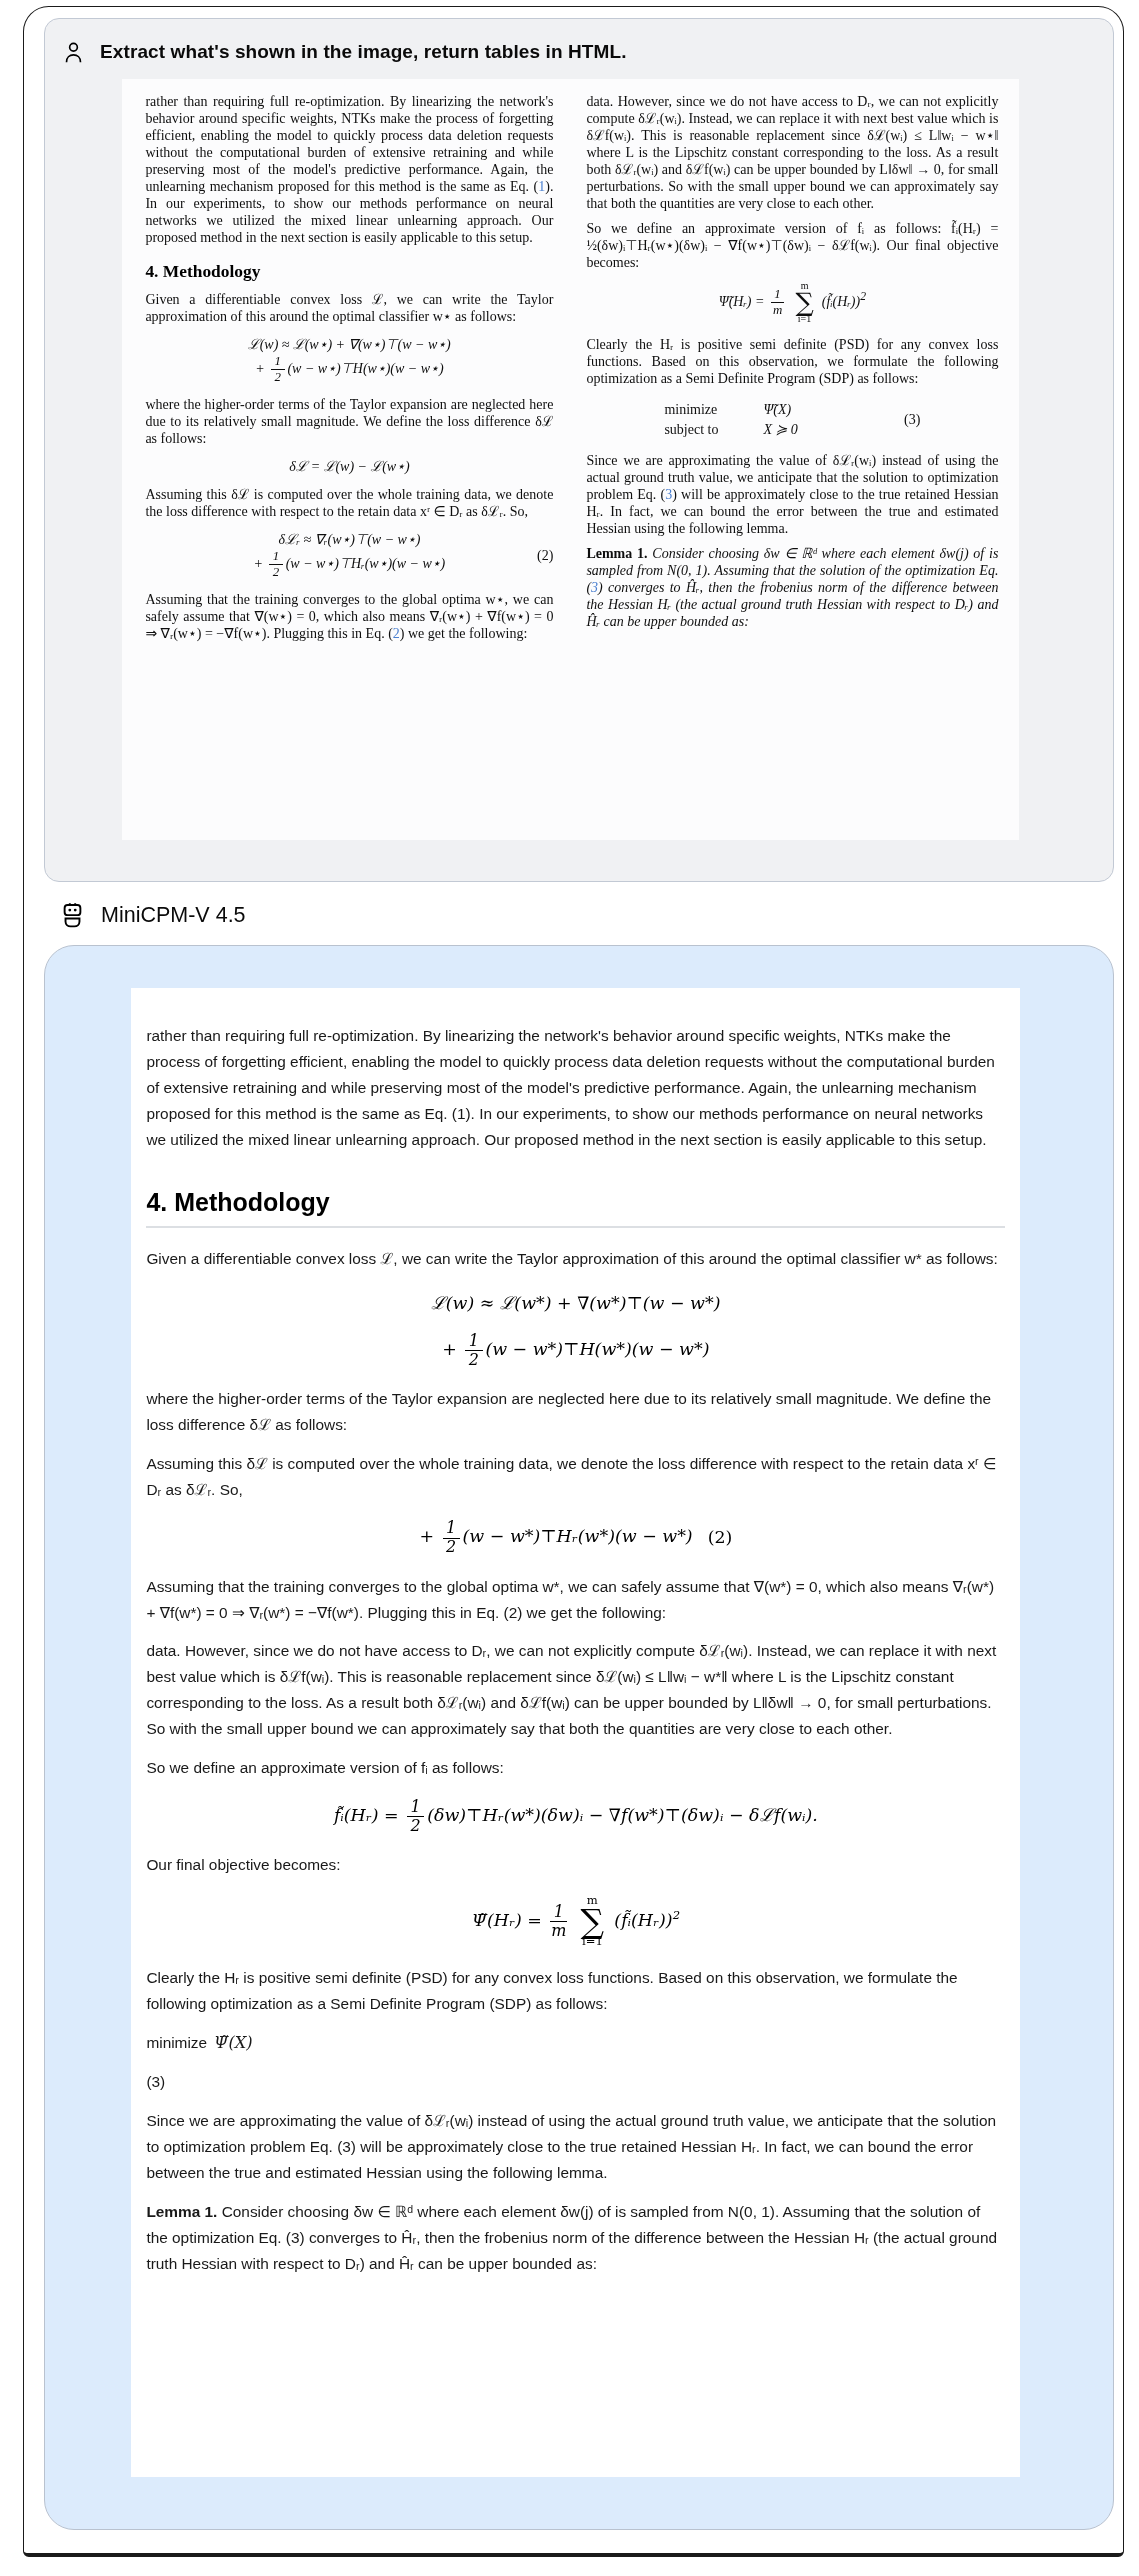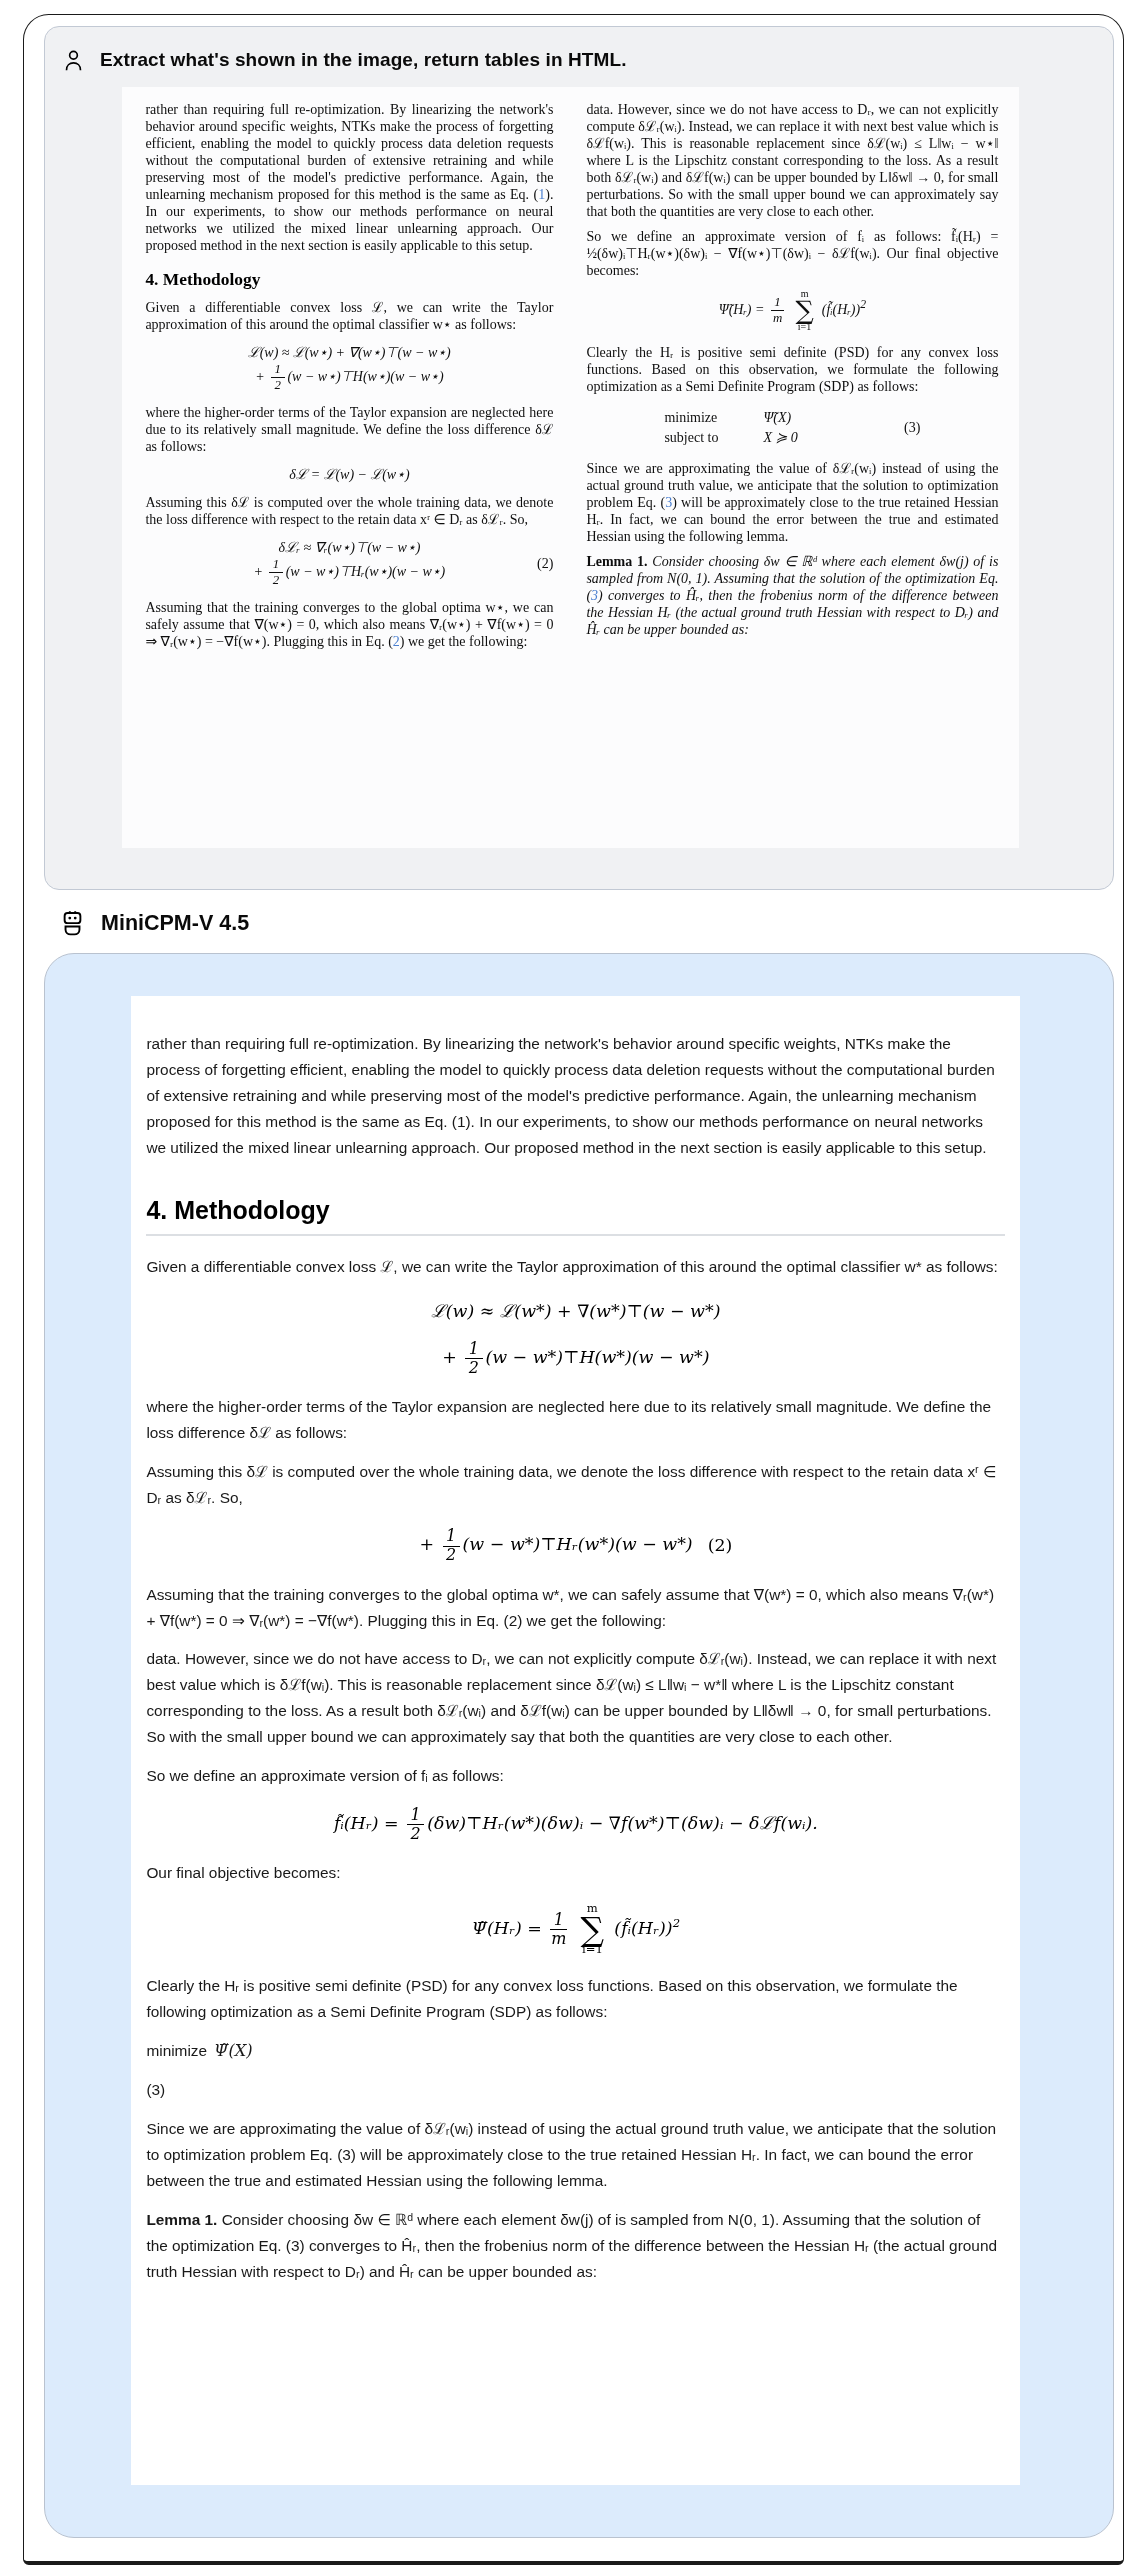--- a/index.html
+++ b/index.html
@@ -1,19 +1,19 @@
 <!DOCTYPE html>
 <html style="font-size:9.3px"><head>
 <meta charset="utf-8">
 <style>
   html,body{margin:0;padding:0;}
   body{width:1139px;height:2576px;background:#ffffff;position:relative;font-family:"Liberation Sans",sans-serif;color:#111;}
 
   
-  .card{position:absolute;left:23px;top:14px;width:1099px;height:2546px;background:#fff;
+  .card{position:absolute;left:23px;top:6px;width:1099px;height:2546px;background:#fff;
         border:1.7px solid #1a1a1a;border-bottom-width:4.1px;border-radius:25.6px 25.6px 5.8px 5.8px;}
 
   
   .bubble-user{position:absolute;left:20.4px;top:10.5px;width:1068px;height:862px;background:#f0f1f3;
                border:1.2px solid #c2c9d4;border-radius:15px;overflow:hidden;}
   .msg-head{position:absolute;left:17.4px;top:20px;display:flex;align-items:center;}
   .msg-head .prompt{margin-left:16.3px;font-size:19px;font-weight:bold;color:#0a0a0a;letter-spacing:0.1px;}
 
   
   .paper{position:absolute;left:77px;top:60px;width:897px;height:761px;background:#fcfcfd;overflow:hidden;}
@@ -36,21 +36,21 @@
   .bigsum .lim{font-size:10px;}
   .bigsum .sg{font-size:25.6px;line-height:.9;font-family:"DejaVu Serif",serif;}
   .sdpblock{position:relative;margin:14px auto;width:256px;font-style:italic;}
   .sdpblock .srow{display:flex;margin:3.5px 0;}
   .sdpblock .slabel{font-style:normal;width:99px;}
   .plem .lbl{font-weight:bold;font-style:normal;}
   .plem{font-style:italic;}
 
   
   .asst-head{position:absolute;left:35px;top:894px;display:flex;align-items:center;}
-  .asst-head .aname{margin-left:15px;font-size:21.5px;font-weight:bold;color:#0a0a0a;}
+  .asst-head .aname{margin-left:15px;font-size:21.5px;font-weight:normal;color:#0a0a0a;}
 
   
   .bubble-asst{position:absolute;left:20.4px;top:938px;width:1068px;height:1583px;background:#dcebfc;
                border:1.2px solid #b9c2cf;border-radius:30px;overflow:hidden;}
   .resp{position:absolute;left:86px;top:42px;width:889px;min-height:1489px;background:#ffffff;
         padding:22px 15px 29px 15px;box-sizing:border-box;font-size:15.4px;line-height:26px;color:#191919;}
   .resp p{margin:12.8px 0;}
   .resp h2{font-size:25px;margin:36px 0 11.6px 0;color:#000;}
   .rule{height:1.2px;background:#dcdfe3;margin:0 0 18.6px 0;}
   .req{text-align:center;font-family:"DejaVu Serif",serif;font-style:italic;font-size:17.4px;margin:17.4px 0;color:#000;}

